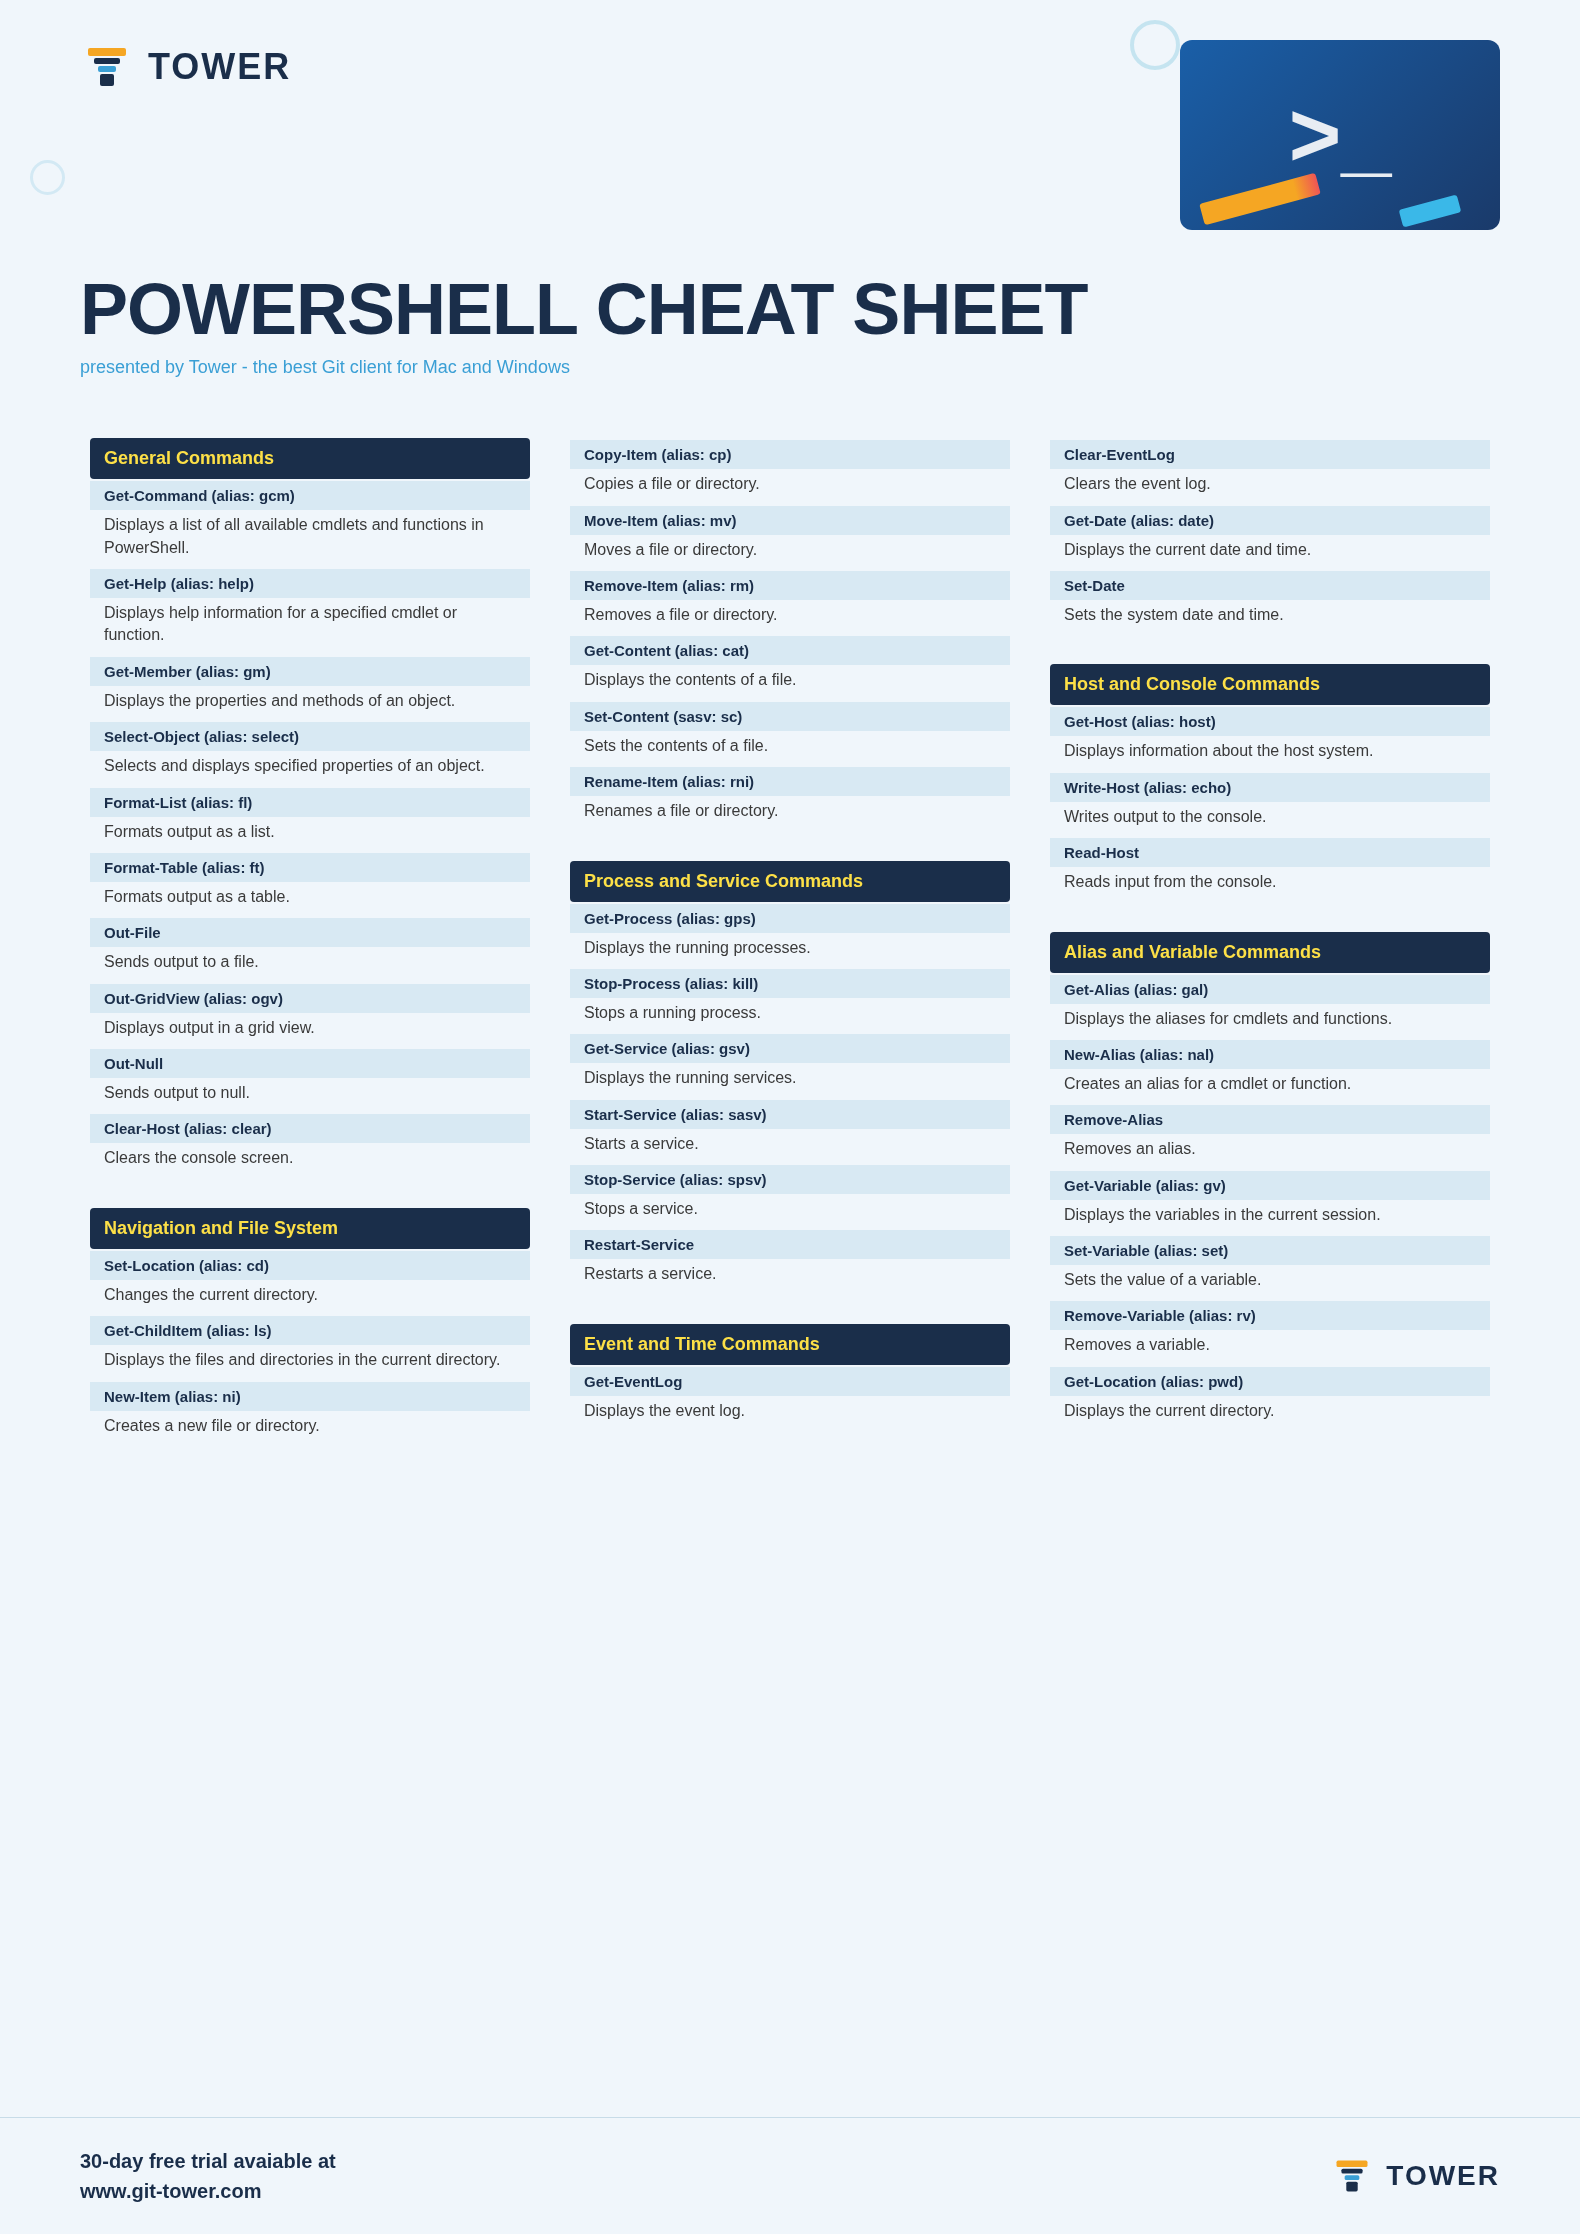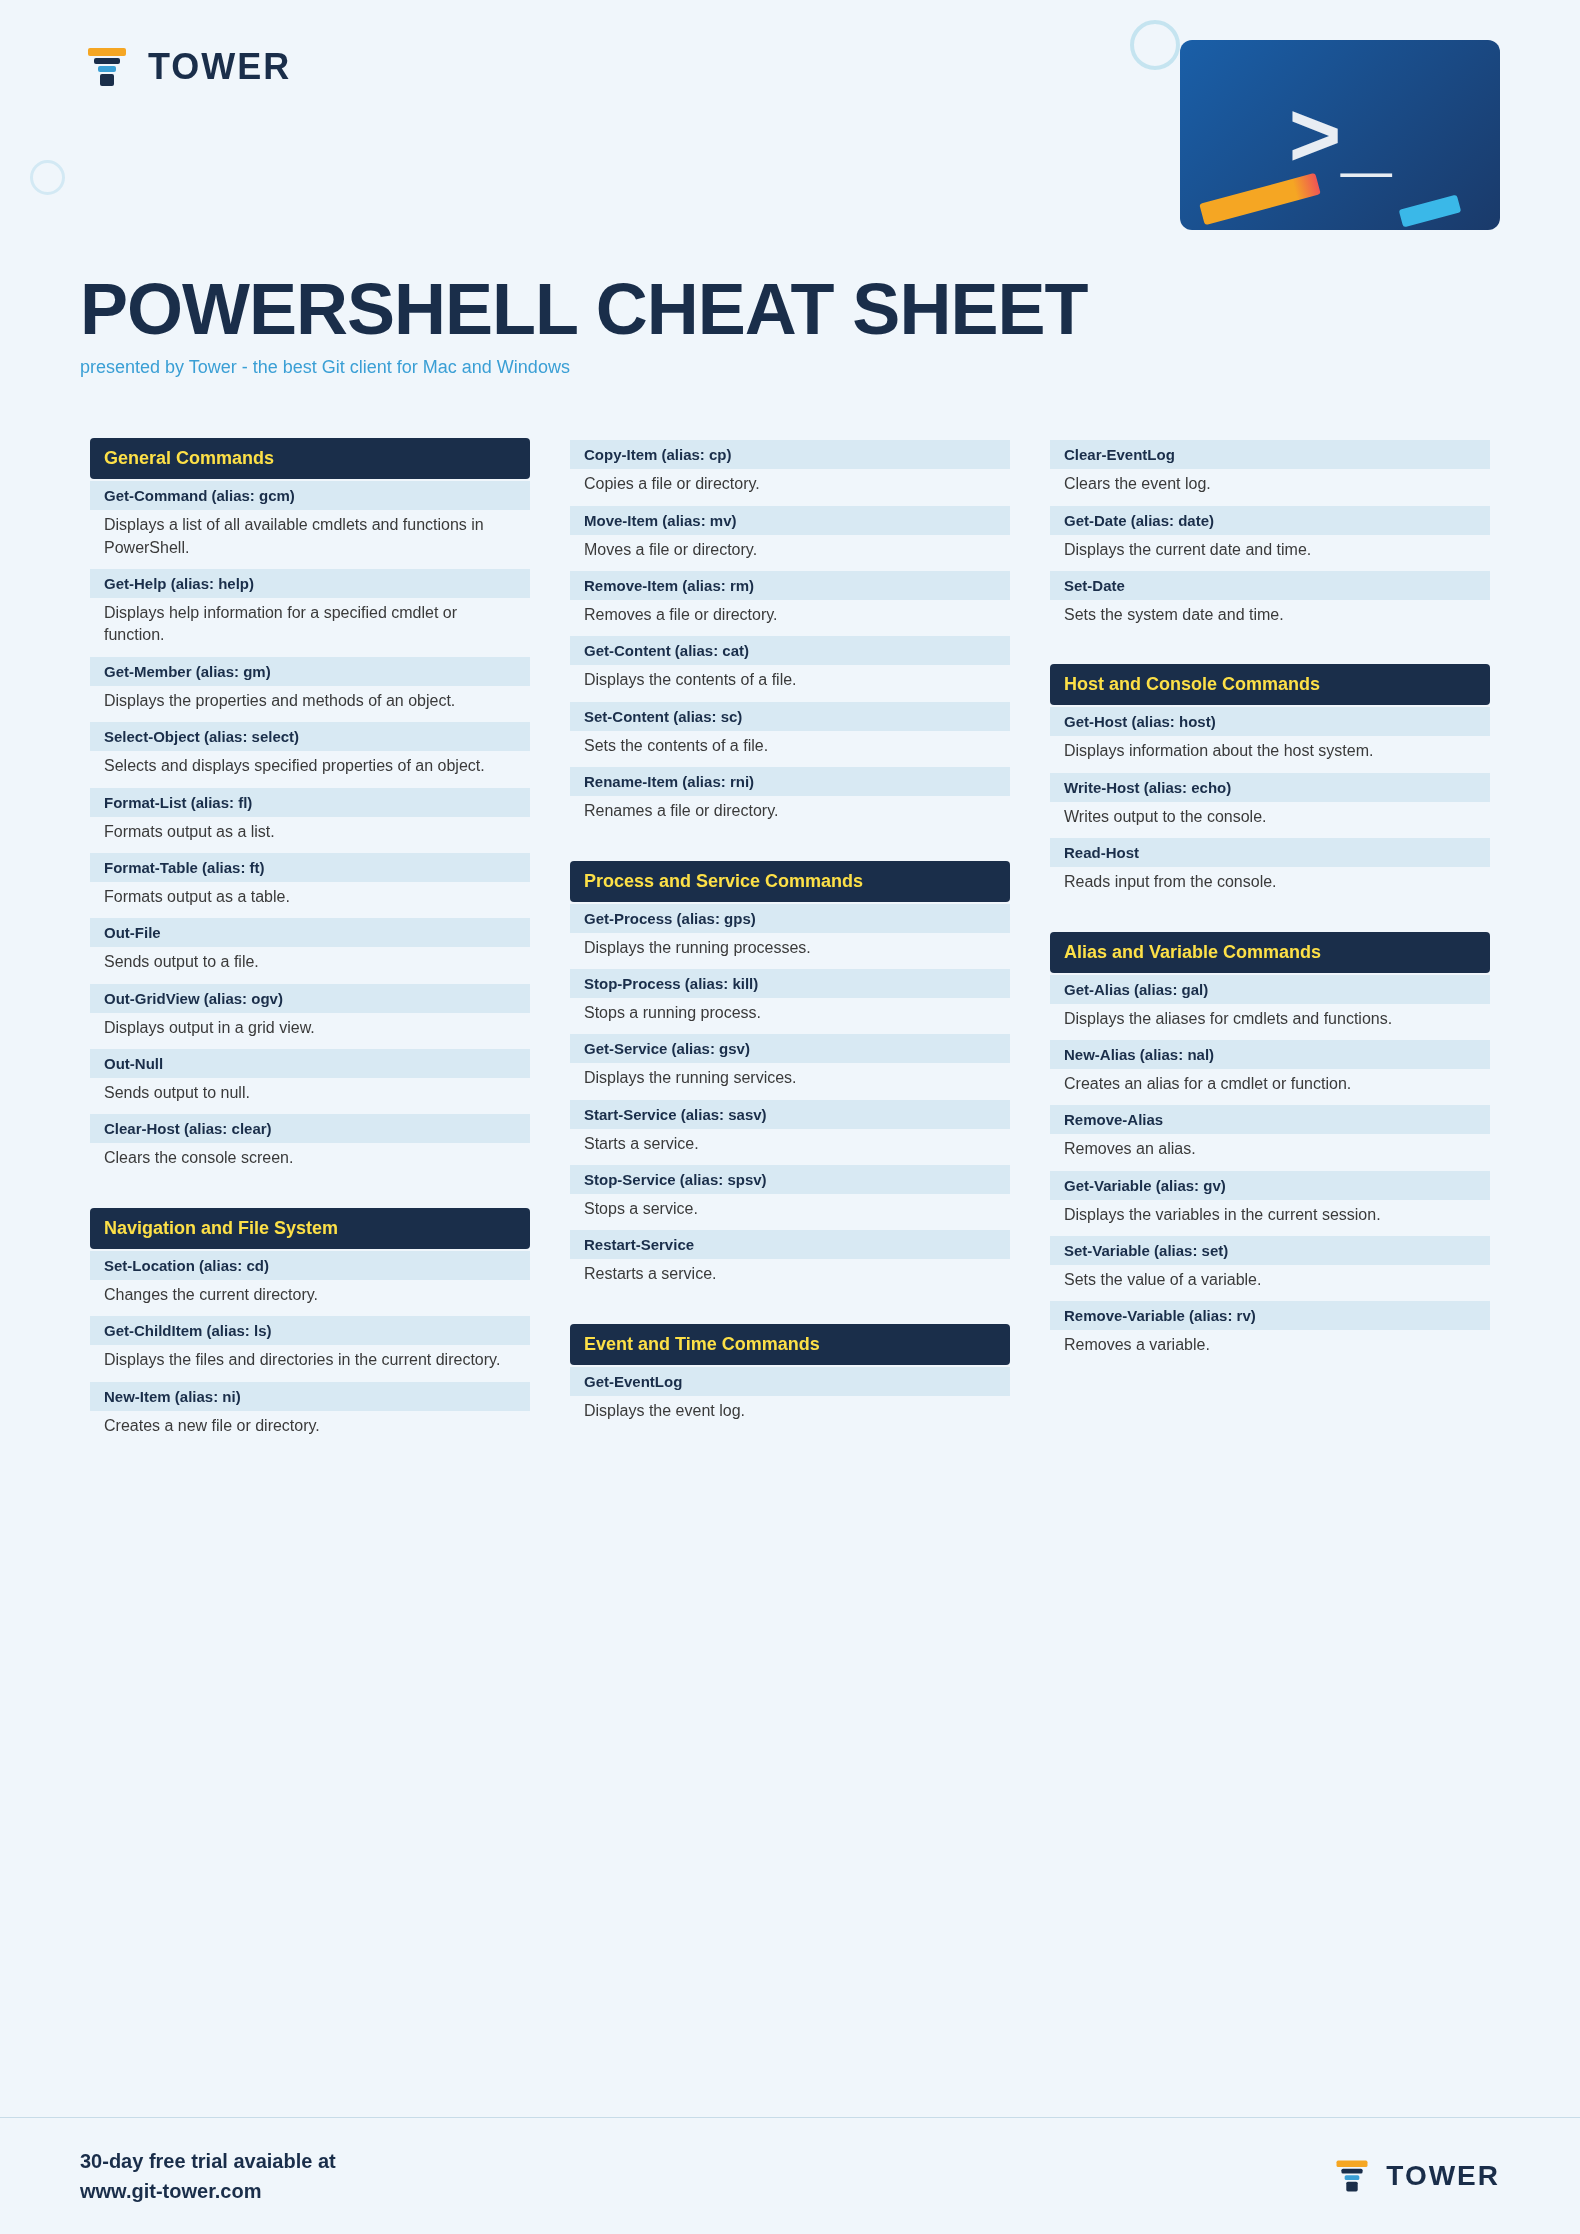--- a/index.html
+++ b/index.html
@@ -319,21 +319,21 @@
         </div>
         <div class="command-item">
           <div class="command-name">Remove-Item (alias: rm)</div>
           <div class="command-desc">Removes a file or directory.</div>
         </div>
         <div class="command-item">
           <div class="command-name">Get-Content (alias: cat)</div>
           <div class="command-desc">Displays the contents of a file.</div>
         </div>
         <div class="command-item">
-          <div class="command-name">Set-Content (alias: sc)</div>
+          <div class="command-name">Set-Content (sasv: sc)</div>
           <div class="command-desc">Sets the contents of a file.</div>
         </div>
         <div class="command-item">
           <div class="command-name">Rename-Item (alias: rni)</div>
           <div class="command-desc">Renames a file or directory.</div>
         </div>
       </div>
       <div class="section">
         <div class="section-header">Process and Service Commands</div>
         <div class="command-item">
@@ -417,20 +417,24 @@
           <div class="command-name">Get-Variable (alias: gv)</div>
           <div class="command-desc">Displays the variables in the current session.</div>
         </div>
         <div class="command-item">
           <div class="command-name">Set-Variable (alias: set)</div>
           <div class="command-desc">Sets the value of a variable.</div>
         </div>
         <div class="command-item">
           <div class="command-name">Remove-Variable (alias: rv)</div>
           <div class="command-desc">Removes a variable.</div>
+        </div>
+        <div class="command-item">
+          <div class="command-name">Get-Location (alias: pwd)</div>
+          <div class="command-desc">Displays the current directory.</div>
         </div>
       </div>
     </div>
   </div>
 
 <div class="footer">
   <div class="footer-text">
     <span>30-day free trial avaiable at</span><br>
     <span>www.git-tower.com</span>
   </div>

